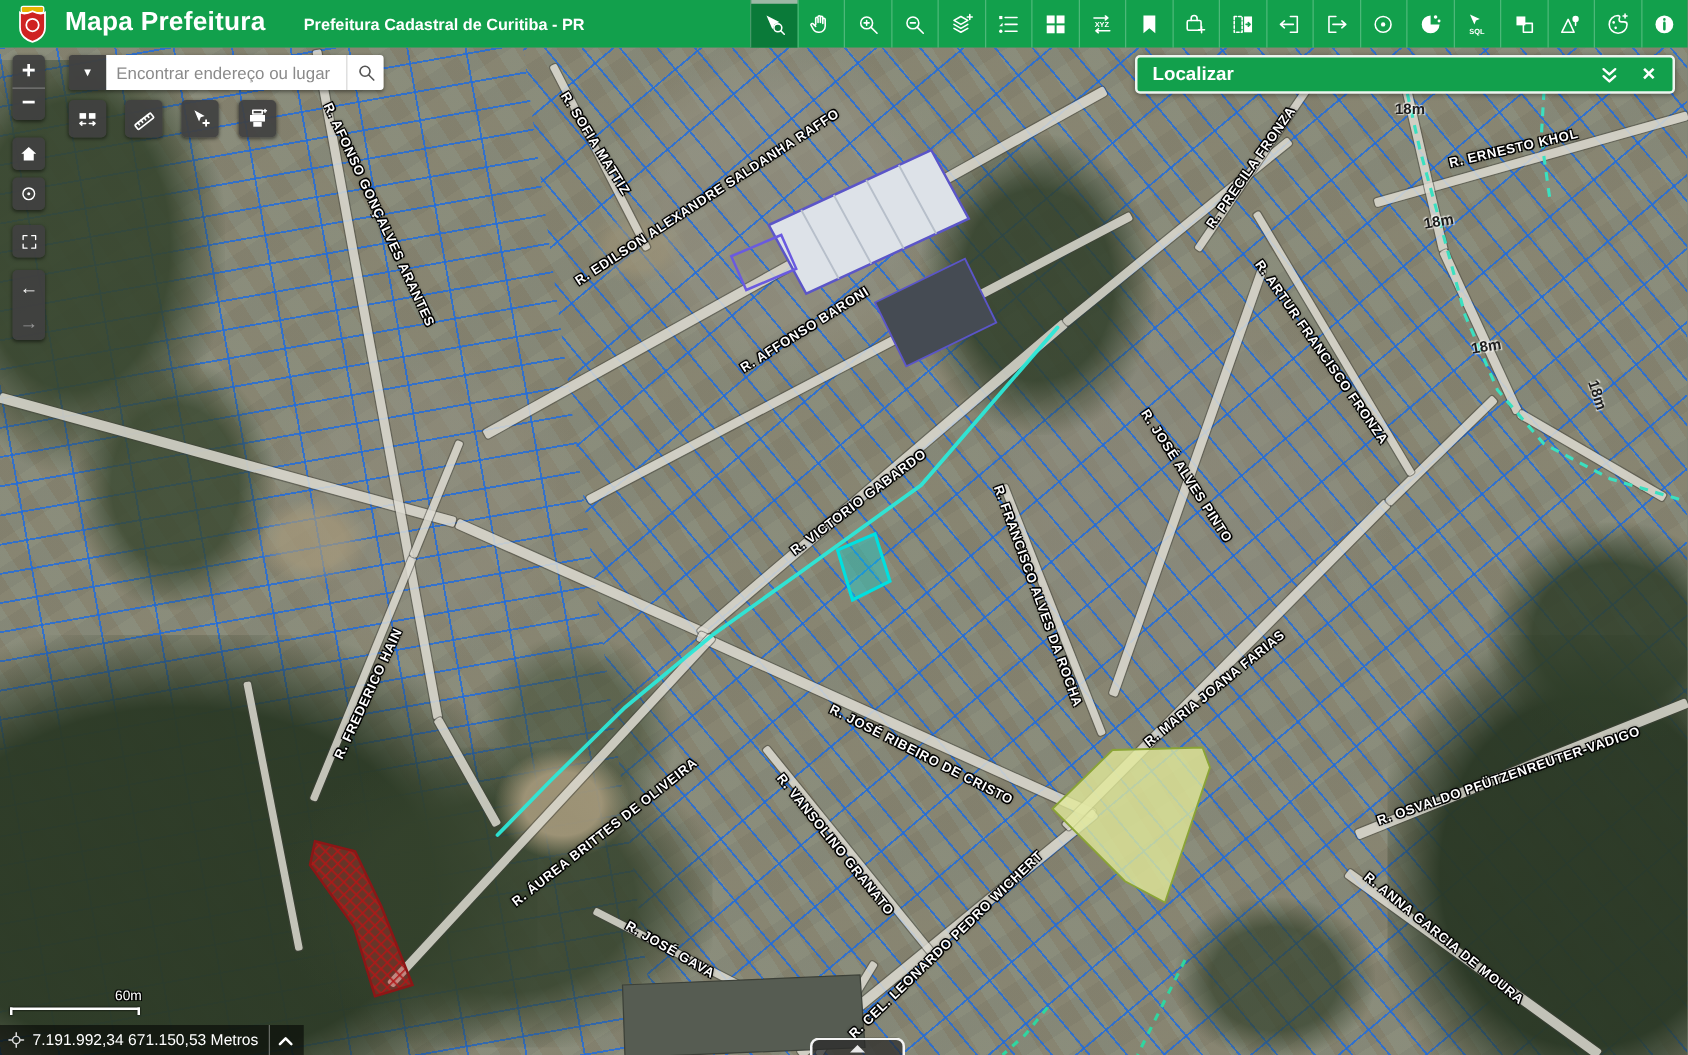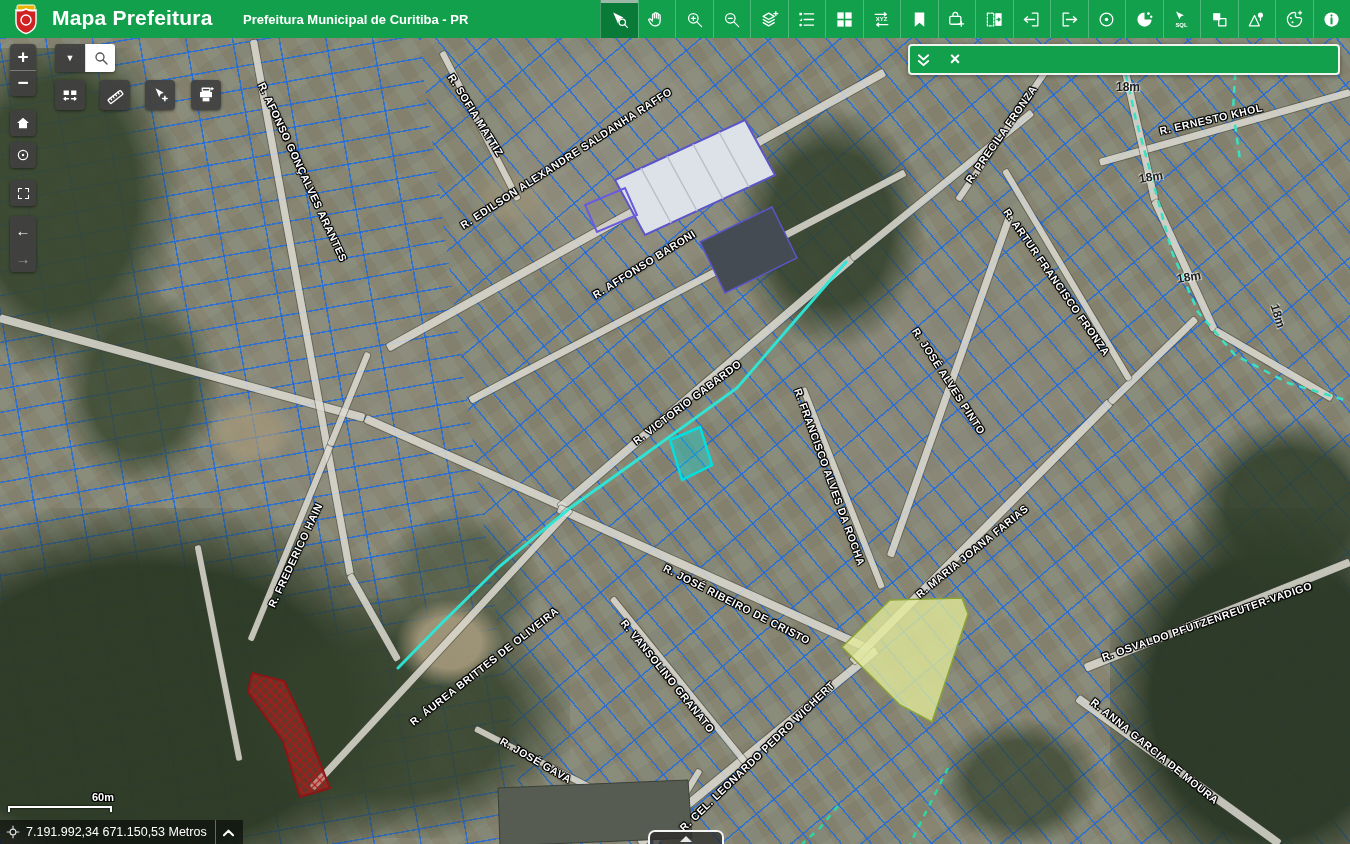--- a/index.html
+++ b/index.html
@@ -75,21 +75,21 @@
   #tool-basemap { left:55px; }
   #tool-measure { left:100px; }
   #tool-select { left:145px; }
   #tool-print { left:191px; }
 
   #localizar-panel { position:absolute; left:908px; top:44px; width:432px; height:31px; background:#12a04c; border:2px solid #eef5ef; border-radius:4px; z-index:10; display:flex; align-items:center; box-shadow:0 1px 4px rgba(0,0,0,.4); }
   #localizar-title { color:#fff; font-size:15px; font-weight:bold; margin-left:12px; flex:1; }
   .panel-icon { width:26px; height:20px; display:flex; align-items:center; justify-content:center; cursor:pointer; margin-right:6px; color:#fff; font-size:15px; font-weight:bold; }
 
   #scalebar { position:absolute; left:8px; top:806px; width:104px; height:6px; border:2px solid #fff; border-bottom:none; z-index:10; filter:drop-shadow(0 0 1px #000); }
-  #scale-label { position:absolute; left:92px; top:791px; color:#fff; font-size:11px; font-weight:bold; z-index:11;
+  #scale-label { position:absolute; left:92px; top:791px; color:#fff; font-size:11px; font-weight:normal; z-index:11;
     text-shadow:-1px -1px 0 #000, 1px -1px 0 #000, -1px 1px 0 #000, 1px 1px 0 #000; }
 
   #statusbar { position:absolute; left:0; top:820px; height:24px; background:rgba(0,0,0,.55); display:flex; align-items:center; z-index:10; padding:0 2px; }
   #coord-icon { margin:0 6px 0 4px; }
   #coord-text { color:#fff; font-size:12.5px; white-space:nowrap; padding-right:8px; }
   #coord-collapse { width:26px; height:24px; border-left:1px solid rgba(255,255,255,.35); display:flex; align-items:center; justify-content:center; cursor:pointer; }
 
   #bottom-tab { position:absolute; left:648px; top:830px; width:76px; height:14px; background:rgba(40,40,40,.72); border:2px solid rgba(255,255,255,.95); border-bottom:none; border-radius:7px 7px 0 0; z-index:10; display:flex; align-items:flex-end; justify-content:center; cursor:pointer; }
   #bottom-tab .tri { width:0; height:0; border-left:6px solid transparent; border-right:6px solid transparent; border-bottom:6px solid #e8e8e8; margin-bottom:2px; }
 </style>
@@ -204,21 +204,21 @@
     <div class="width-label" style="left: 1278px; top: 316px; transform: translate(-50%, -50%) rotate(72deg);">18m</div>
   </div>
 
 <div id="header">
   <svg id="logo" viewBox="0 0 32 32">
     <rect x="7" y="2" width="18" height="5" rx="1.5" fill="#e8b400" stroke="#fff" stroke-width="1"></rect>
     <path d="M16 6c4 2 8 2 10 1v12c0 7-6 10.5-10 11.5C12 29.5 6 26 6 19V7c2 1 6 1 10-1z" fill="#cf2222" stroke="#fff" stroke-width="1.4"></path>
     <circle cx="16" cy="17" r="5" fill="none" stroke="#fff" stroke-width="1.4"></circle>
   </svg>
   <span id="app-title">Mapa Prefeitura</span>
-  <span id="app-subtitle">Prefeitura Municipal de Curitiba - PR</span>
+  <span id="app-subtitle">Prefeitura Cadastral de Curitiba - PR</span>
   <div id="toolbar">
       <div class="tool-btn selected">
         <svg class="ticon" viewBox="0 0 24 24">
           <path d="M4 3l6 14 2.2-5.2L17 9.6z" fill="#fff" stroke="none"></path>
           <circle cx="15.5" cy="15.5" r="4"></circle>
           <path d="M18.5 18.5L22 22"></path>
         </svg>
       </div>
       <div class="tool-btn">
         <svg class="ticon" viewBox="0 0 24 24">
@@ -370,20 +370,21 @@
 </div>
 <div id="nav-ctrl" class="dark-btn">
   <div class="half" id="nav-back">←</div>
   <div class="half" id="nav-fwd">→</div>
 </div>
 
 <div id="search-box">
   <div id="search-drop">
     <span>▼</span>
   </div>
+  <input id="search-input" type="text" placeholder="Encontrar endereço ou lugar" style="">
   <div id="search-btn">
     <svg width="16" height="16" viewBox="0 0 24 24" style="stroke:#555;fill:none;stroke-width:2;stroke-linecap:round;">
         <circle cx="10.5" cy="10.5" r="6"></circle>
         <path d="M15 15l6 6"></path>
       </svg>
   </div>
 </div>
 
 <div id="tool-basemap" class="dark-btn mini-tool">
   <svg class="wicon" width="18" height="18" viewBox="0 0 24 24">
@@ -409,20 +410,21 @@
 <div id="tool-print" class="dark-btn mini-tool">
   <svg class="wicon" width="18" height="18" viewBox="0 0 24 24">
       <rect x="7" y="3" width="10" height="4"></rect>
       <rect x="4" y="8" width="16" height="7" fill="#fff" stroke="none"></rect>
       <rect x="7.5" y="15.5" width="9" height="5" fill="#fff" stroke="none"></rect>
       <path d="M18.5 3.5h3M20 2v3" stroke-width="1.6"></path>
     </svg>
 </div>
 
 <div id="localizar-panel">
+  <span id="localizar-title">Localizar</span>
   <div class="panel-icon">
     <svg width="15" height="14" viewBox="0 0 16 14" style="stroke:#fff;fill:none;stroke-width:2;stroke-linecap:round;stroke-linejoin:round;">
         <path d="M3 2l5 4.5L13 2M3 8l5 4.5L13 8"></path>
       </svg>
   </div>
   <div class="panel-icon">
     <span style="font-size:18px;">×</span>
   </div>
 </div>
 

